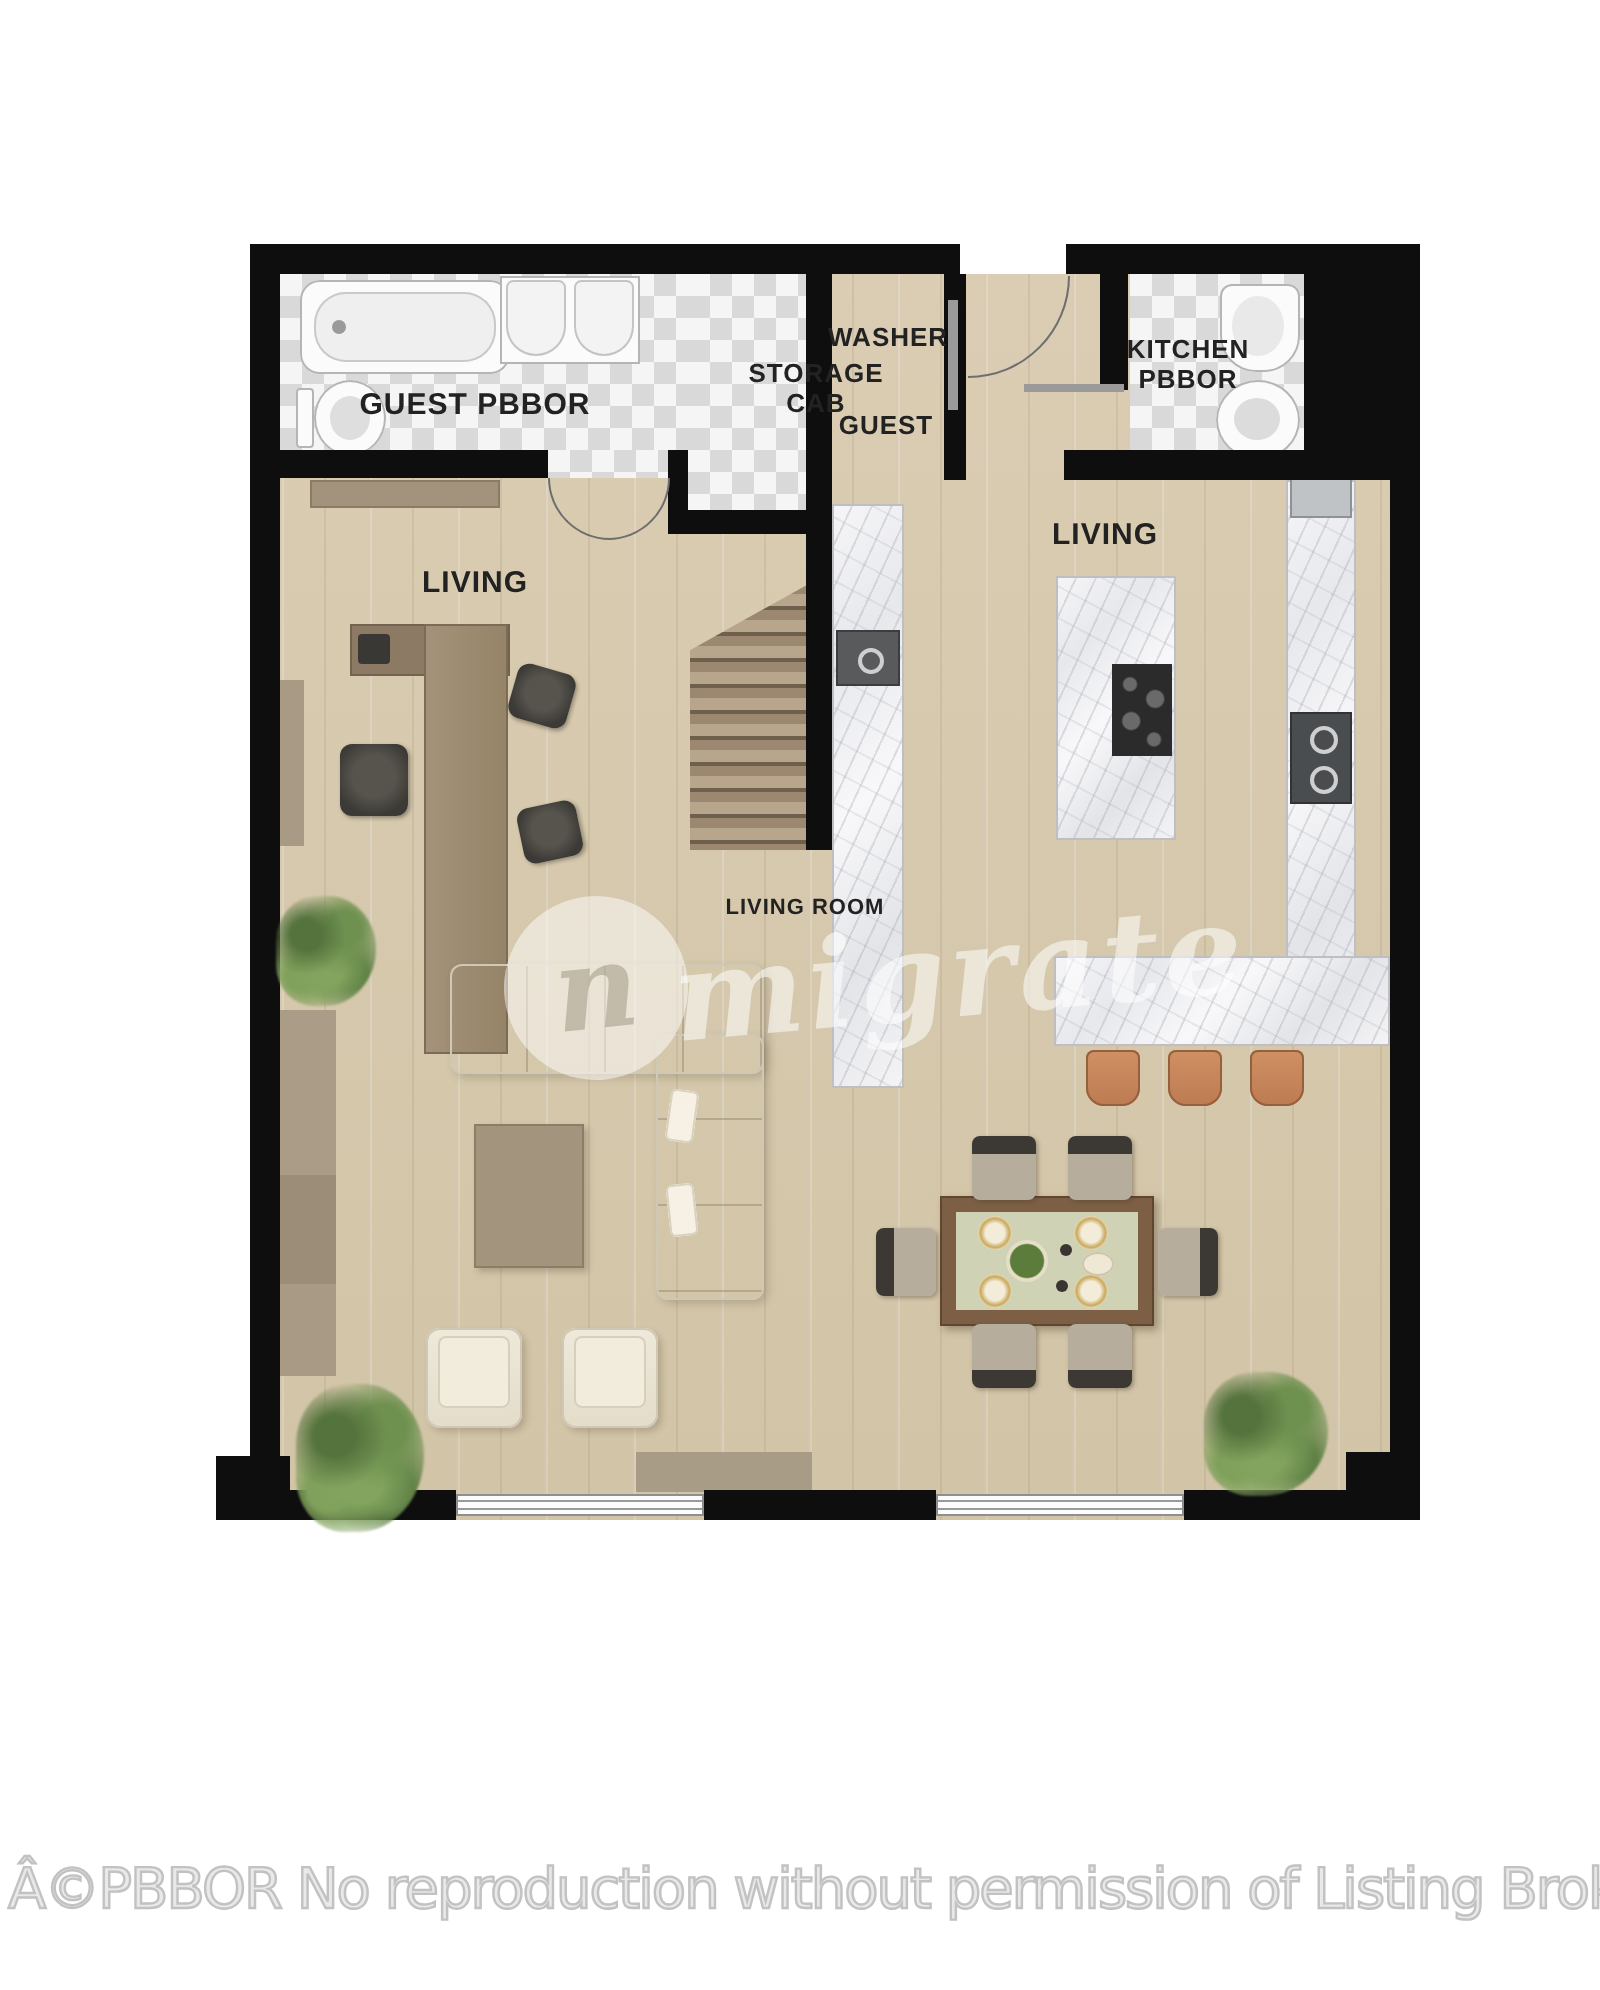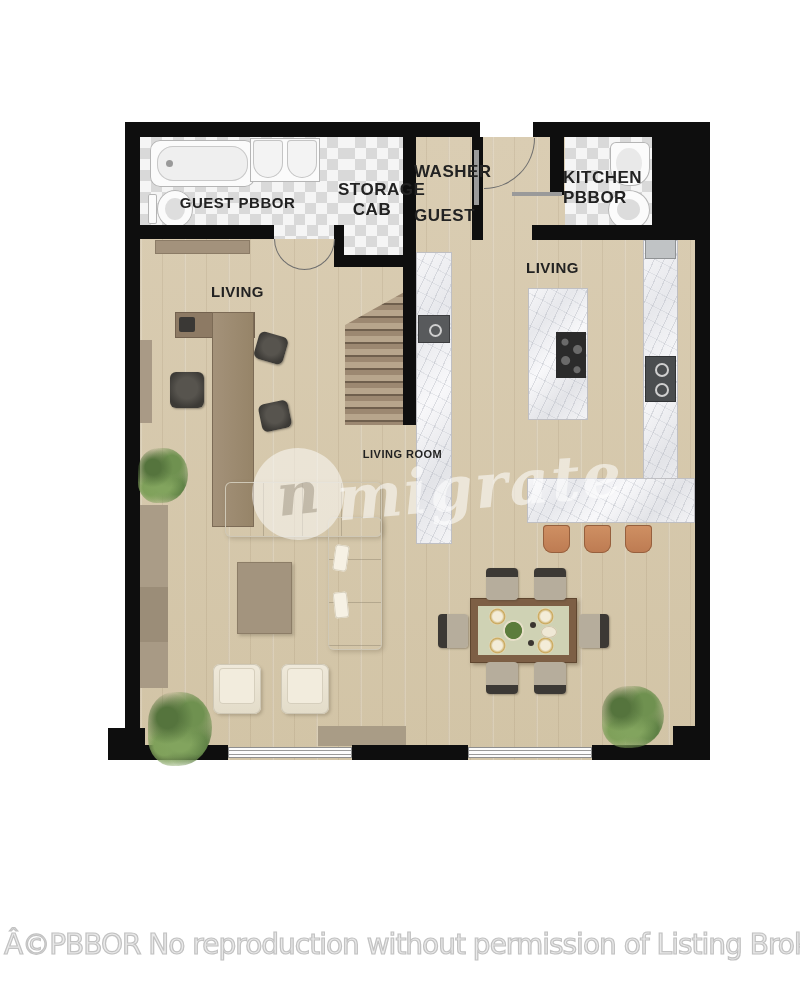--- a/index.html
+++ b/index.html
@@ -47,21 +47,21 @@
       radial-gradient(circle at 25% 72%, #7fa05a 0 14%, rgba(127,160,90,0) 40%);
     border-radius:46% 54% 58% 42%;}
   .arc-bl{border-left:1.5px solid #6e6e6e;border-bottom:1.5px solid #6e6e6e;border-radius:0 0 0 100%;}
   .arc-br{border-right:1.5px solid #6e6e6e;border-bottom:1.5px solid #6e6e6e;border-radius:0 0 100% 0;}
   .window{background:#fcfcfc;
           box-shadow:0 0 0 1px #8f8f8f inset;
           background-image:linear-gradient(180deg, rgba(0,0,0,0) 3px, #9a9a9a 3px 4px, rgba(0,0,0,0) 4px 7px, #9a9a9a 7px 8px, rgba(0,0,0,0) 8px);}
   
   .room-label{color:#222;font-weight:bold;text-align:center;letter-spacing:.5px;line-height:1.15;}
   .lbl-lg{font-size:15px;}
-  .lbl-sm{font-size:17px;}
+  .lbl-sm{font-size:13px;}
   .watermark-text{font-family:"DejaVu Serif",serif;font-style:italic;font-weight:bold;
                   font-size:62px;color:rgba(255,255,255,.55);transform:rotate(-5deg);
                   letter-spacing:2px;white-space:nowrap;}
   .wm-circle{background:rgba(255,255,255,.5);border-radius:50%;display:flex;align-items:center;
              justify-content:center;font-family:"DejaVu Serif",serif;font-style:italic;font-weight:bold;
              font-size:58px;color:rgba(120,110,90,.35);transform:rotate(-6deg);}
   .copyright{color:#e9e9e9;-webkit-text-stroke:1.2px #c2c2c2;font-family:"DejaVu Sans",sans-serif;
              font-size:28px;letter-spacing:-1px;white-space:nowrap;}
 </style>
 </head>
@@ -192,21 +192,21 @@
   <div class="abs window" style="left:228px;top:747px;width:124px;height:11px;"></div>
   <div class="abs window" style="left:468px;top:747px;width:124px;height:11px;"></div>
 
   <div class="abs plant" style="left:138px;top:448px;width:50px;height:55px;"></div>
   <div class="abs plant" style="left:148px;top:692px;width:64px;height:74px;"></div>
   <div class="abs plant" style="left:602px;top:686px;width:62px;height:62px;"></div>
 
   <div class="abs room-label lbl-lg" style="left:165px;top:194px;width:145px;">
     <span>GUEST PBBOR</span>
   </div>
-  <div class="abs room-label lbl-sm" style="left:338px;top:180px;width:68px;">
+  <div class="abs room-label lbl-sm" style="left:338px;top:180px;width:68px;padding-left:36px;">
     <div>STORAGE</div>
     <div>CAB</div>
   </div>
   <div class="abs room-label lbl-sm" style="left:414px;top:162px;width:58px;">
     <span>WASHER</span>
   </div>
   <div class="abs room-label lbl-sm" style="left:414px;top:206px;width:58px;">
     <span>GUEST</span>
   </div>
   <div class="abs room-label lbl-sm" style="left:563px;top:168px;width:62px;">

